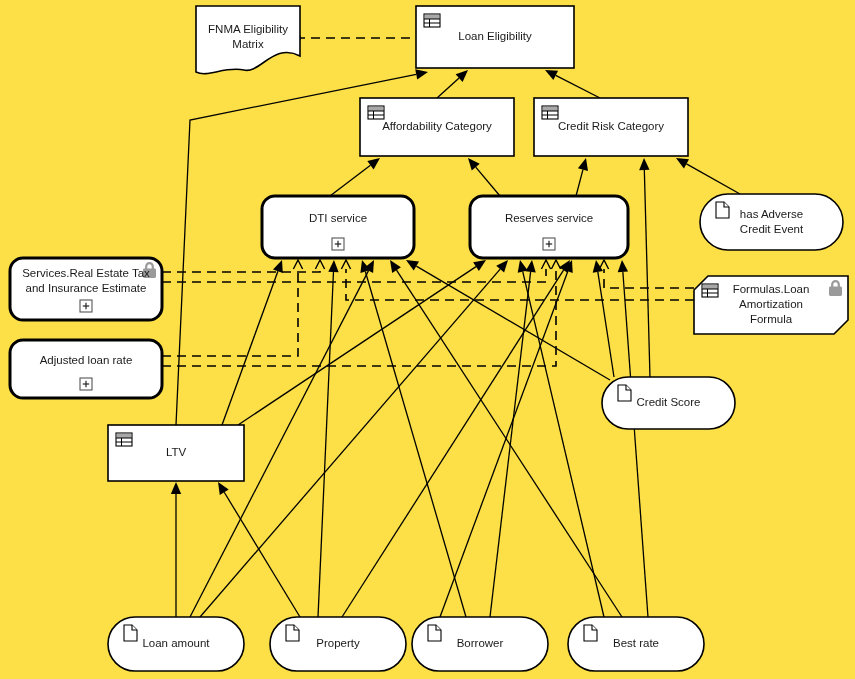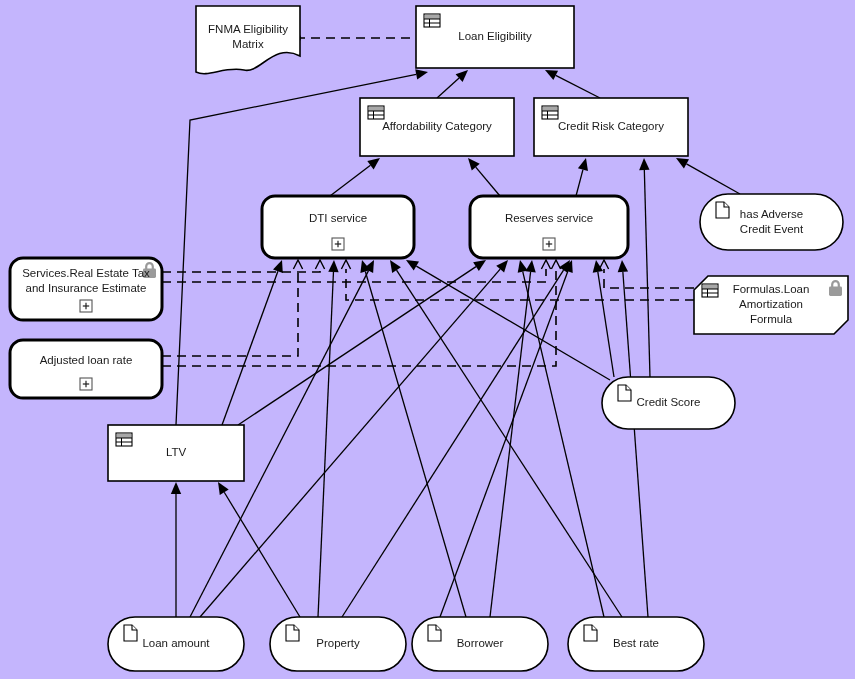--- a/index.html
+++ b/index.html
@@ -7,21 +7,21 @@
     padding: 0;
     background: #ffffff;
   }
   body {
     font-family: "Liberation Sans", sans-serif;
   }
   #canvas {
     position: relative;
     width: 855px;
     height: 679px;
-    background: #c4b5fd;
+    background: #fde047;
     overflow: hidden;
   }
   svg#diagram {
     position: absolute;
     left: 0;
     top: 0;
     width: 855px;
     height: 679px;
   }
   .node-shape {

